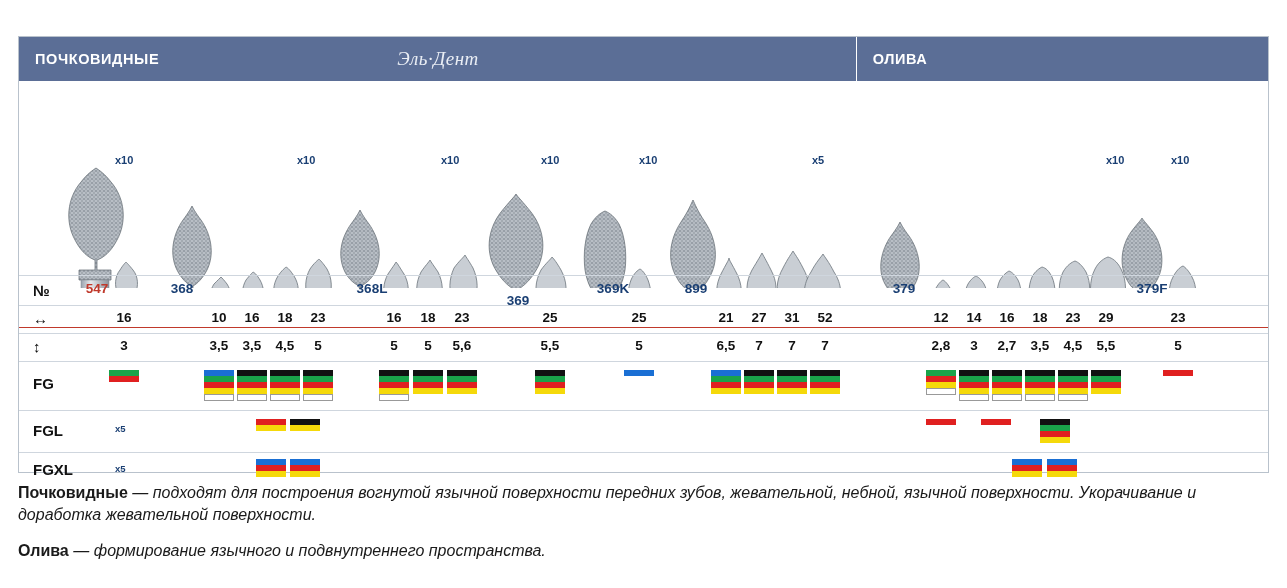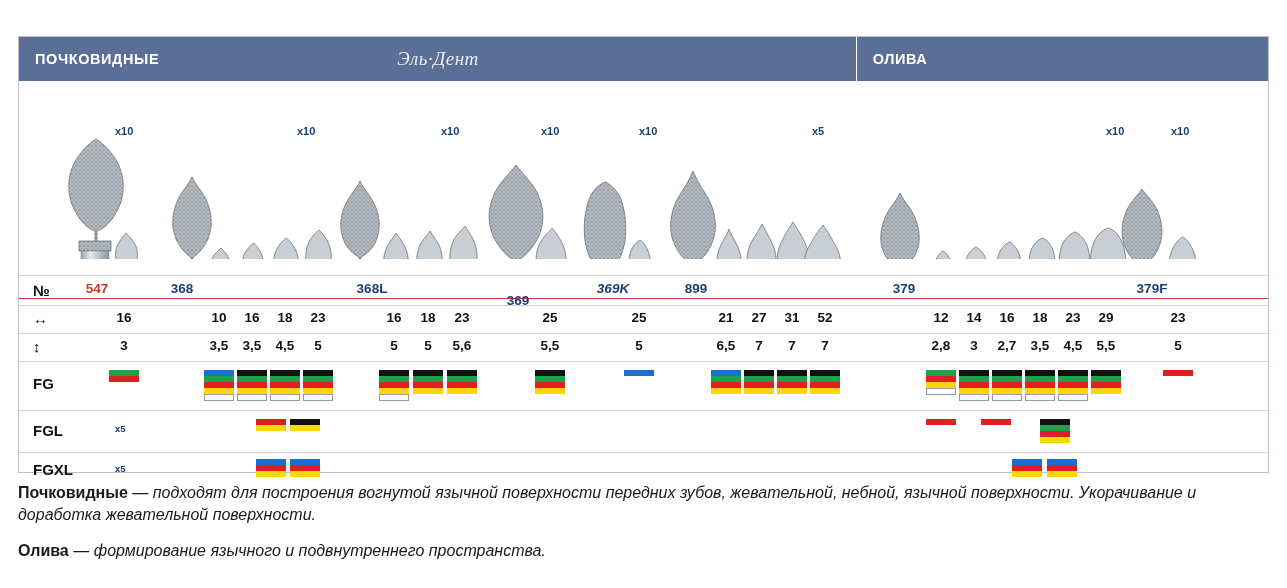--- a/index.html
+++ b/index.html
@@ -67,21 +67,21 @@
     color: #e9edf4;
     font-family: "Liberation Serif", serif;
     font-style: italic;
     font-size: 19px;
     letter-spacing: 0.5px;
   }
 
   
   .bur-area {
     position: absolute;
-    left: 0; top: 28px;
+    left: 0; top: 57px;
     width: 100%; height: 234px;
     border-bottom: 1.5px solid #c0392b;
     text-decoration: underline;
   }
 
   
   .xlabel {
     position: absolute;
     font-size: 11px;
     font-weight: bold;
@@ -272,21 +272,21 @@
       </svg>
     </div>
 
     <div class="row" style="top:238px;height:30px;">
       <div class="row-label" style="top:6px;">№</div>
       <div id="row-number-values">
           <div class="cellnum red" style="left: 78px; top: 5px;">547</div>
           <div class="cellnum blue" style="left: 163px; top: 5px;">368</div>
           <div class="cellnum blue" style="left: 353px; top: 5px;">368L</div>
           <div class="cellnum blue" style="left: 499px; top: 17px;">369</div>
-          <div class="cellnum blue" style="left: 594px; top: 5px; font-style: italic;">369K</div>
+          <div class="cellnum blue" style="left: 594px; top: 5px;">369K</div>
           <div class="cellnum blue" style="left: 677px; top: 5px;">899</div>
           <div class="cellnum blue" style="left: 885px; top: 5px;">379</div>
           <div class="cellnum blue" style="left: 1133px; top: 5px;">379F</div>
         </div>
     </div>
 
     <div class="row" style="top:268px;height:28px;">
       <div class="row-label" style="top:4px;font-size:15px;">↔</div>
       <div id="row-diam-values">
           <div class="cellnum" style="left: 105px; top: 4px;">16</div>

